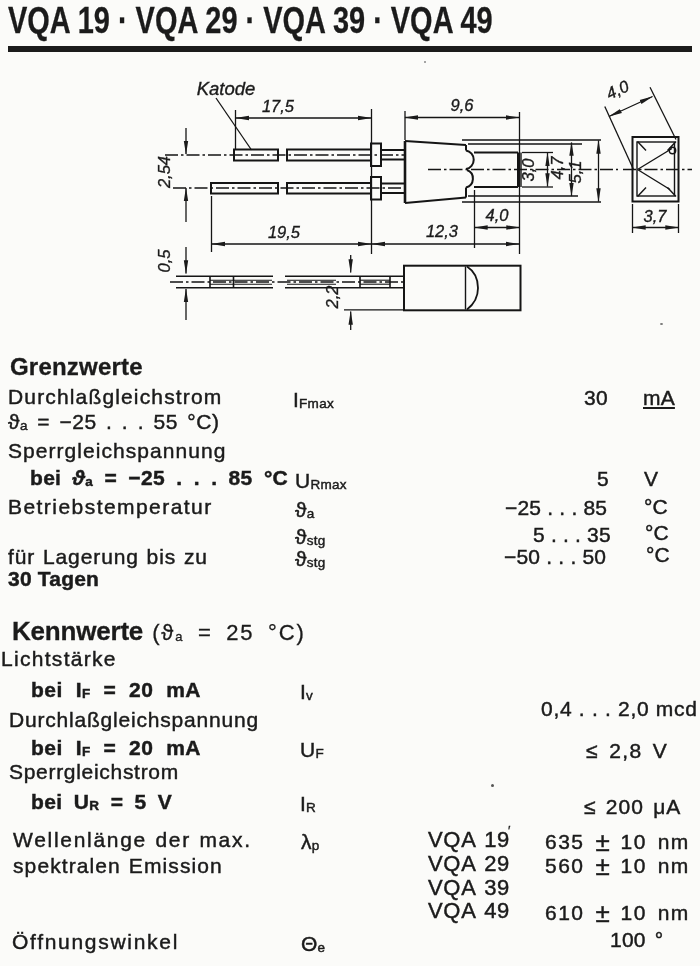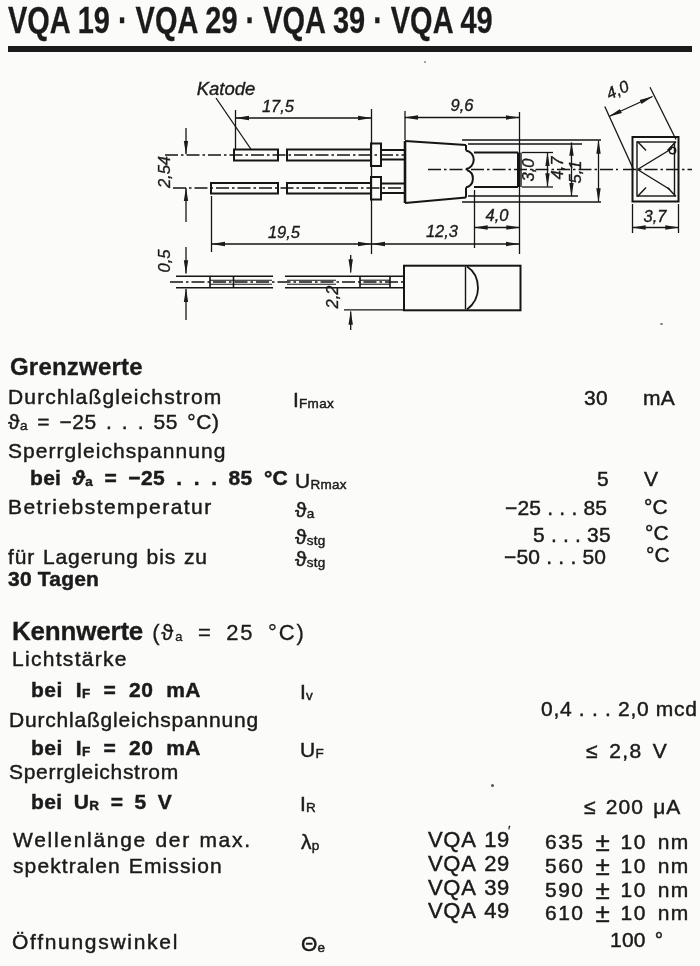--- a/index.html
+++ b/index.html
@@ -153,21 +153,21 @@
       <text x="0" y="0" transform="translate(338,297) rotate(-90)">2,2</text>
       <text x="0" y="0" transform="translate(620,95) rotate(-25)">4,0</text>
     </g>
   </svg>
 
   <div class="t b" style="left:10px;top:355px;font-size:24px;letter-spacing:0.2px;text-align:right;">Grenzwerte</div>
 
   <div class="t row" style="left:8px;top:386px;letter-spacing:1.15px;">Durchlaßgleichstrom</div>
   <div class="t row" style="left:293px;top:389px;">I<sub class="s">Fmax</sub></div>
   <div class="t row" style="left:584px;top:387px;">30</div>
-  <div class="t row" style="left:643px;top:387px;">mA</div>
+  <div class="t row" style="left:643px;top:387px;text-decoration:underline;">mA</div>
 
   <div class="t row" style="left:8px;top:411px;word-spacing:3px;letter-spacing:0.55px;">ϑ<sub class="s">a</sub> = −25 . . . 55 °C)</div>
 
   <div class="t row" style="left:8px;top:440px;letter-spacing:1.05px;">Sperrgleichspannung</div>
 
   <div class="t row b" style="left:30px;top:467px;word-spacing:5.2px;letter-spacing:0.3px;">bei <i>ϑ</i><sub class="s">a</sub> = −25 . . . 85 °C</div>
   <div class="t row" style="left:295px;top:470px;">U<sub class="s">Rmax</sub></div>
   <div class="t row" style="left:597px;top:468px;">5</div>
   <div class="t row" style="left:644px;top:468px;">V</div>
 
@@ -182,21 +182,21 @@
 
   <div class="t row" style="left:8px;top:546px;letter-spacing:0.9px;word-spacing:1px;">für Lagerung bis zu</div>
   <div class="t row" style="left:295px;top:548px;">ϑ<sub class="s">stg</sub></div>
   <div class="t row" style="left:504px;top:546px;">−50 . . . 50</div>
   <div class="t row" style="left:646px;top:544px;">°C</div>
 
   <div class="t row b" style="left:8px;top:568px;">30 Tagen</div>
 
   <div class="t" style="left:12px;top:618px;font-size:24px;"><span class="b" style="font-size:26px;letter-spacing:-0.2px;">Kennwerte</span><span style="font-size:22px;word-spacing:5.5px;letter-spacing:1.9px;margin-left:9px;">(ϑ<sub class="s2">a</sub> = 25 °C)</span></div>
 
-  <div class="t row" style="left:12px;top:648px;letter-spacing:1.3px;">Lichtstärke</div>
+  <div class="t row" style="left:1px;top:648px;letter-spacing:1.3px;">Lichtstärke</div>
 
   <div class="t row b" style="left:31px;top:679px;word-spacing:6.5px;letter-spacing:0.5px;">bei I<sub class="s">F</sub> = 20 mA</div>
   <div class="t row" style="left:300px;top:681px;">I<sub class="s">v</sub></div>
   <div class="t row" style="left:541px;top:698px;letter-spacing:0.7px;">0,4 . . . 2,0 mcd</div>
 
   <div class="t row" style="left:9px;top:709px;letter-spacing:0.8px;">Durchlaßgleichspannung</div>
 
   <div class="t row b" style="left:31px;top:737px;word-spacing:6.5px;letter-spacing:0.5px;">bei I<sub class="s">F</sub> = 20 mA</div>
   <div class="t row" style="left:300px;top:739px;">U<sub class="s">F</sub></div>
   <div class="t row" style="left:586px;top:740px;letter-spacing:1.4px;word-spacing:3px;">≤ 2,8 V</div>
@@ -210,21 +210,20 @@
   <div class="t row" style="left:13px;top:829px;letter-spacing:1.7px;word-spacing:1px;">Wellenlänge der max.</div>
   <div class="t row" style="left:301px;top:831px;">λ<sub class="s">p</sub></div>
   <div class="t row" style="left:428px;top:829px;font-size:22px;letter-spacing:0.7px;word-spacing:2px;">VQA 19</div>
   <div class="t row" style="left:545px;top:829px;letter-spacing:1.5px;word-spacing:3.5px;">635 <span style="font-size:26px;vertical-align:-2.5px;letter-spacing:0;">±</span> 10 nm</div>
 
   <div class="t row" style="left:13px;top:855px;letter-spacing:1.1px;word-spacing:1px;">spektralen Emission</div>
   <div class="t row" style="left:428px;top:853px;font-size:22px;letter-spacing:0.7px;word-spacing:2px;">VQA 29</div>
   <div class="t row" style="left:545px;top:853px;letter-spacing:1.5px;word-spacing:3.5px;">560 <span style="font-size:26px;vertical-align:-2.5px;letter-spacing:0;">±</span> 10 nm</div>
 
   <div class="t row" style="left:428px;top:877px;font-size:22px;letter-spacing:0.7px;word-spacing:2px;">VQA 39</div>
-  <div class="t row" style="left:545px;top:877px;letter-spacing:1.5px;word-spacing:3.5px;">590 <span style="font-size:26px;vertical-align:-2.5px;letter-spacing:0;">±</span> 10 nm</div>
 
   <div class="t row" style="left:428px;top:900px;font-size:22px;letter-spacing:0.7px;word-spacing:2px;">VQA 49</div>
   <div class="t row" style="left:545px;top:900px;letter-spacing:1.5px;word-spacing:3.5px;">610 <span style="font-size:26px;vertical-align:-2.5px;letter-spacing:0;">±</span> 10 nm</div>
 
   <div class="t row" style="left:12px;top:931px;letter-spacing:1.7px;text-align:right;">Öffnungswinkel</div>
   <div class="t row" style="left:301px;top:933px;">Θ<sub class="s">e</sub></div>
   <div class="t row" style="left:610px;top:929px;word-spacing:3px;">100 °</div>
   <div class="t" style="left:508px;top:824px;font-size:13px;">′</div>
   <div style="position:absolute;left:491px;top:784px;width:3px;height:3px;background:#555;border-radius:50%;"></div>
   <div style="position:absolute;left:660px;top:323px;width:3px;height:2px;background:#777;border-radius:50%;"></div>

